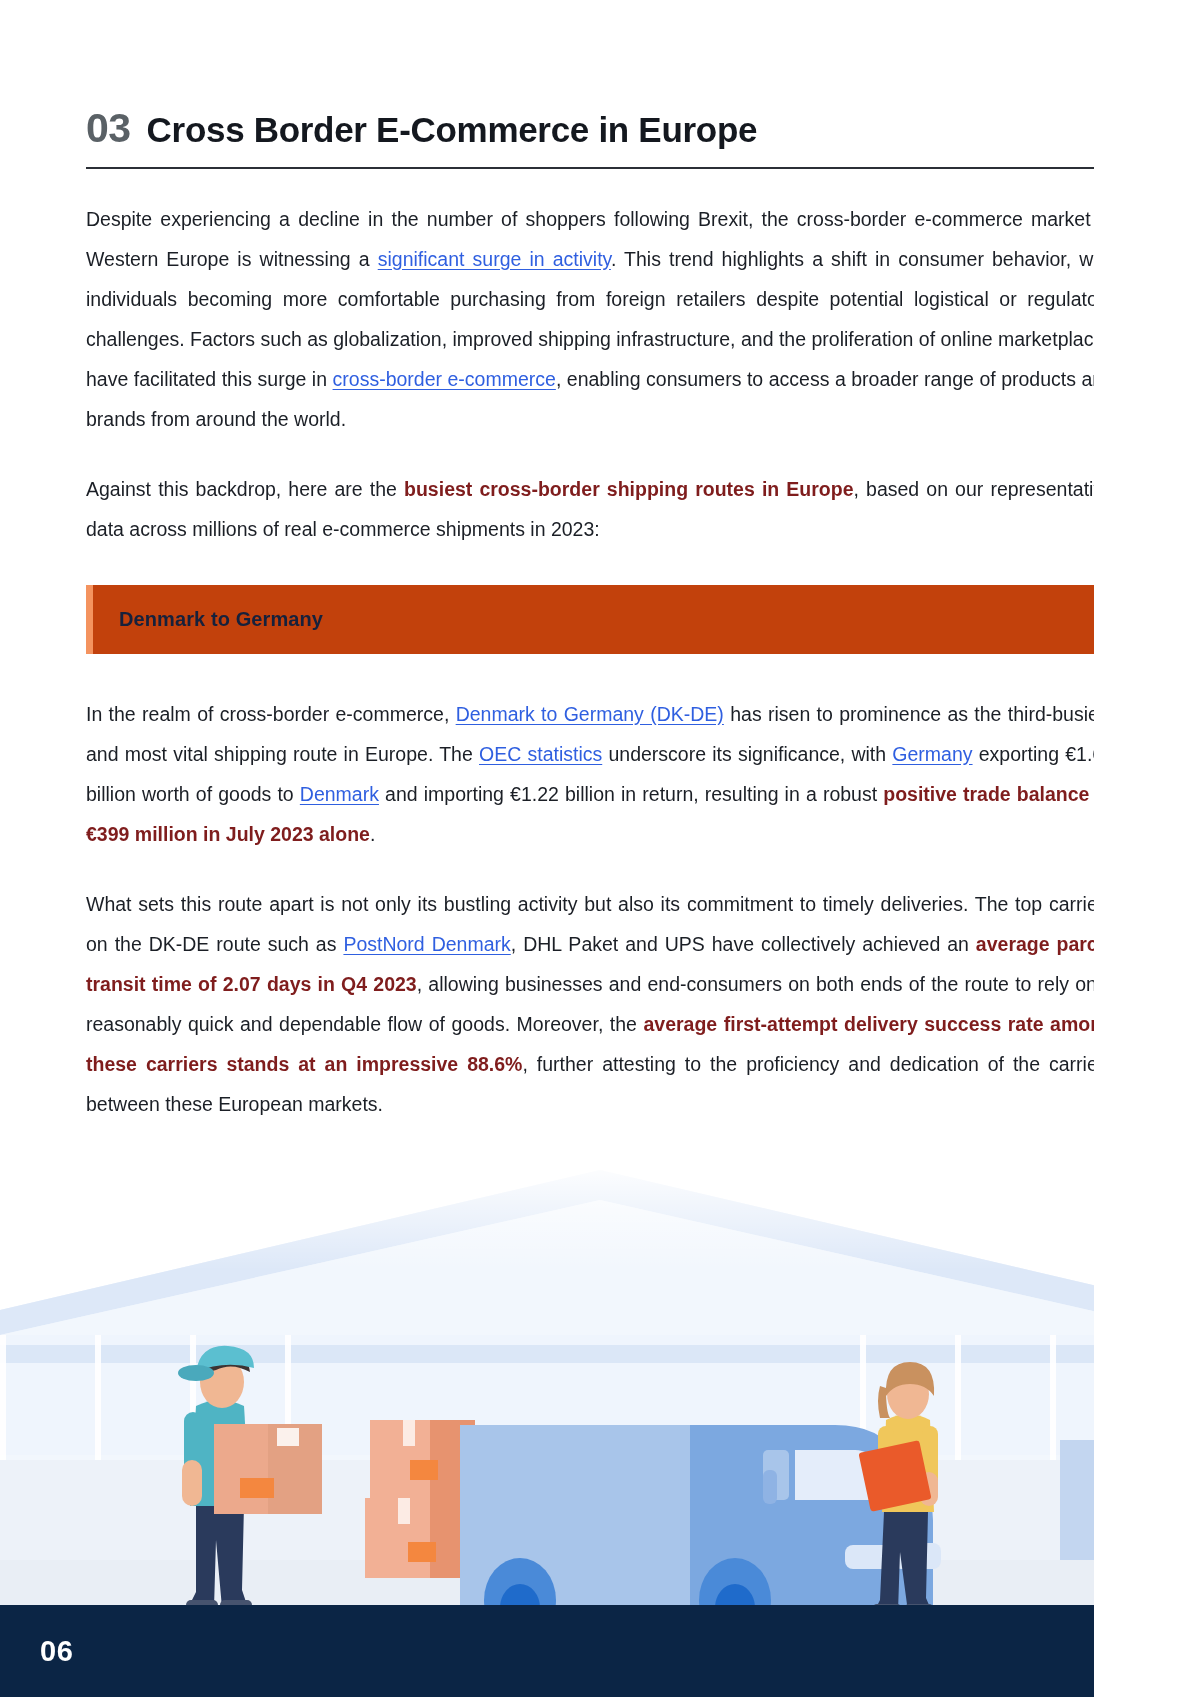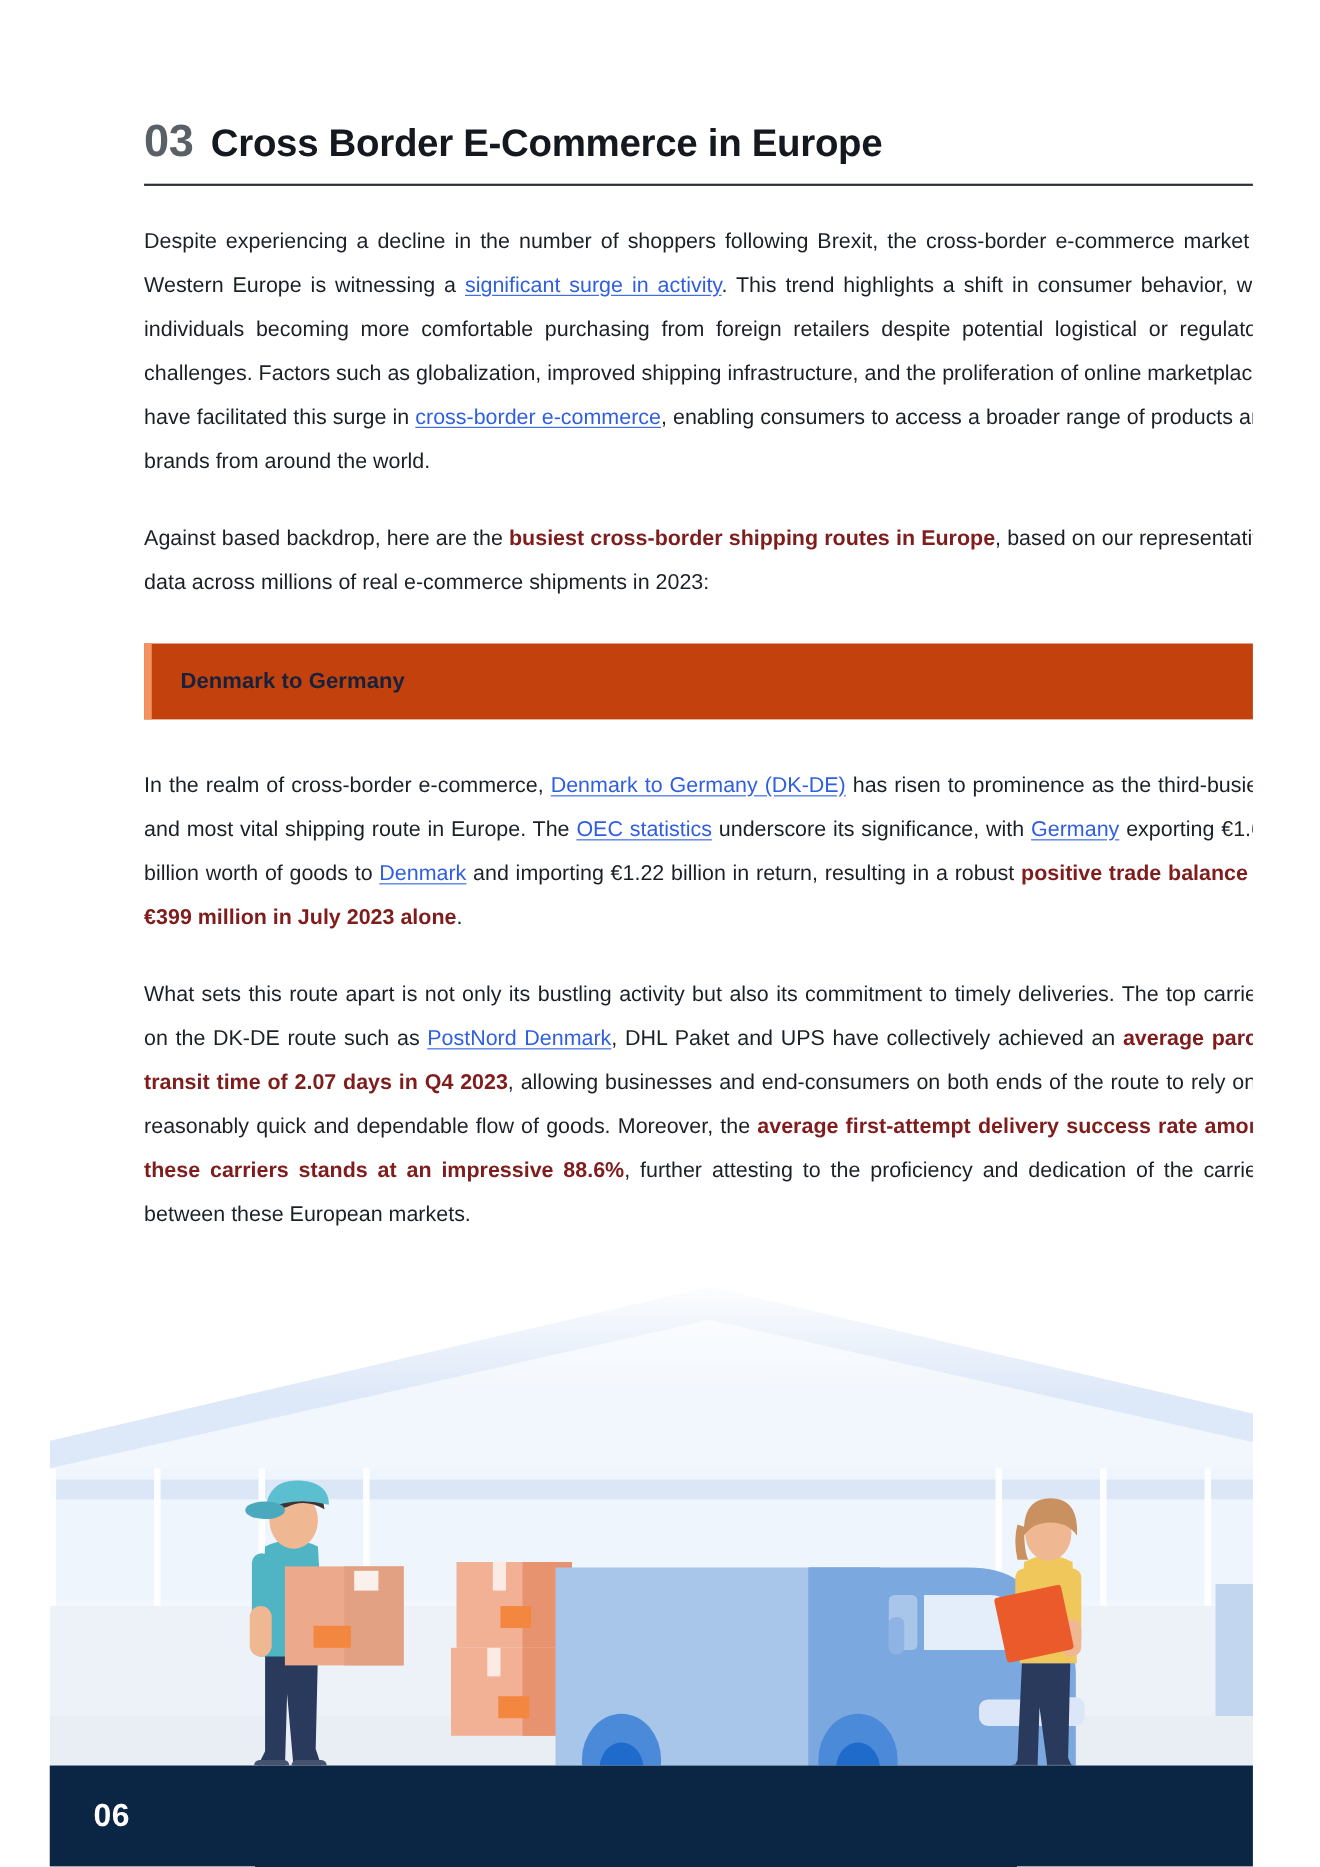--- a/index.html
+++ b/index.html
@@ -10,21 +10,20 @@
     background: #ffffff;
     font-family: "Liberation Sans", sans-serif;
   }
 
   .page {
     position: relative;
     width: 1094px;
     height: 1697px;
     background: #ffffff;
     overflow: hidden;
-    margin-left: 45px;
   }
 
   .content {
     position: absolute;
     left: 86px;
     top: 108px;
     width: 1028px;
   }
 
   
@@ -137,21 +136,21 @@
   <div class="content">
 
     <div class="heading-row">
       <span class="heading-num">03</span>
       <span class="heading-title">Cross Border E-Commerce in Europe</span>
     </div>
     <div class="heading-rule"></div>
 
     <p class="body-text"><span>Despite experiencing a decline in the number of shoppers following Brexit, the cross-border e-commerce market in Western Europe is witnessing a </span><a class="doc-link" href="#">significant surge in activity</a><span>. This trend highlights a shift in consumer behavior, with individuals becoming more comfortable purchasing from foreign retailers despite potential logistical or regulatory challenges. Factors such as globalization, improved shipping infrastructure, and the proliferation of online marketplaces have facilitated this surge in </span><a class="doc-link" href="#">cross-border e-commerce</a><span>, enabling consumers to access a broader range of products and brands from around the world.</span></p>
 
-    <p class="body-text"><span>Against based backdrop, here are the </span><b>busiest cross-border shipping routes in Europe</b><span>, based on our representative data across millions of real e-commerce shipments in 2023:</span></p>
+    <p class="body-text"><span>Against this backdrop, here are the </span><b>busiest cross-border shipping routes in Europe</b><span>, based on our representative data across millions of real e-commerce shipments in 2023:</span></p>
 
     <div class="callout">
       <div class="callout-title">Denmark to Germany</div>
     </div>
 
     <p class="body-text"><span>In the realm of cross-border e-commerce, </span><a class="doc-link" href="#">Denmark to Germany (DK-DE)</a><span> has risen to prominence as the third-busiest and most vital shipping route in Europe. The </span><a class="doc-link" href="#">OEC statistics</a><span> underscore its significance, with </span><a class="doc-link" href="#">Germany</a><span> exporting €1.62 billion worth of goods to </span><a class="doc-link" href="#">Denmark</a><span> and importing €1.22 billion in return, resulting in a robust </span><b>positive trade balance of €399 million in July 2023 alone</b><span>.</span></p>
 
     <p class="body-text"><span>What sets this route apart is not only its bustling activity but also its commitment to timely deliveries. The top carriers on the DK-DE route such as </span><a class="doc-link" href="#">PostNord Denmark</a><span>, DHL Paket and UPS have collectively achieved an </span><b>average parcel transit time of 2.07 days in Q4 2023</b><span>, allowing businesses and end-consumers on both ends of the route to rely on a reasonably quick and dependable flow of goods. Moreover, the </span><b>average first-attempt delivery success rate among these carriers stands at an impressive 88.6%</b><span>, further attesting to the proficiency and dedication of the carriers between these European markets.</span></p>
 
   </div>

